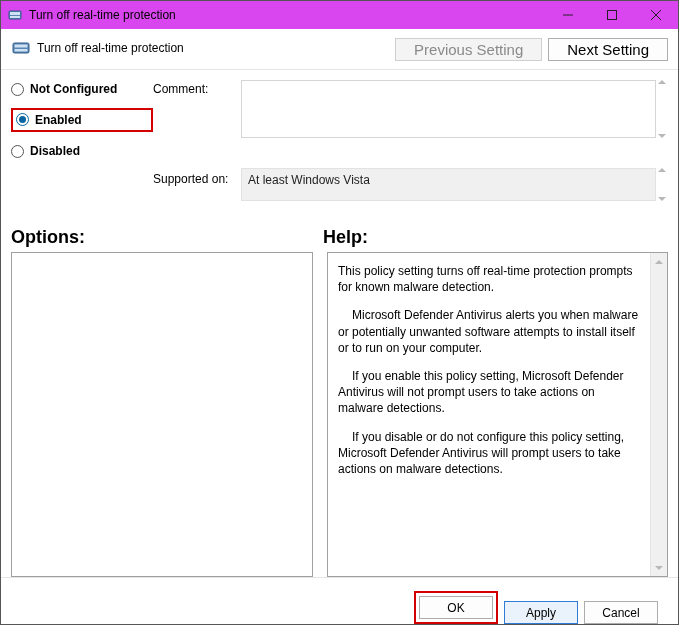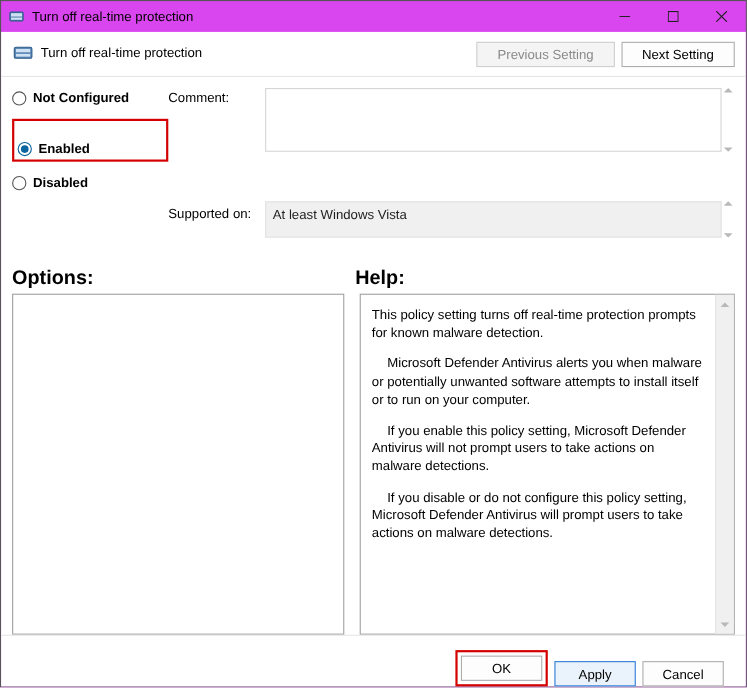--- a/index.html
+++ b/index.html
@@ -11,21 +11,21 @@
 .caption-btn { width: 44px; height: 28px; display: flex; align-items: center; justify-content: center; color: #222; }
 .caption-btn svg { display: block; }
 
 .content { flex: 1; position: relative; background: #fff; display: flex; flex-direction: column; padding: 9px 10px 0 10px; }
 
 .header-row { display: flex; align-items: flex-start; margin-bottom: 8px; }
 .header-left { display: flex; align-items: center; gap: 6px; }
 .header-icon { width: 20px; height: 20px; }
 .header-title { font-size: 12px; }
 .header-buttons { margin-left: auto; display: flex; gap: 6px; }
-.btn { height: 23px; padding: 0 18px; border: 1px solid #adadad; background: #fdfdfd; font-size: 12px; display: flex; align-items: center; justify-content: center; }
+.btn { height: 23px; padding: 0 18px; border: 1px solid #adadad; background: #fdfdfd; font-size: 15px; display: flex; align-items: center; justify-content: center; }
 .btn.prev { color: #8a8a8a; background: #f4f4f4; border-color: #cfcfcf; }
 
 .upper-grid { display: grid; grid-template-columns: 142px 88px 1fr 12px; column-gap: 0; align-items: start; margin-top: 10px; }
 .radio-col { display: flex; flex-direction: column; gap: 12px; padding-top: 2px; }
 .radio-item { display: flex; align-items: center; gap: 6px; font-weight: bold; }
 .radio { width: 13px; height: 13px; border-radius: 50%; border: 1px solid #555; position: relative; }
 .radio.checked { border-color: #0a64a0; }
 .radio.checked::after { content: ""; position: absolute; inset: 2px; border-radius: 50%; background: #0a64a0; }
 .radio-label { font-size: 12px; }
 .enabled-box { border: 2px solid #d40000; padding: 3px 20px 3px 3px; display: inline-flex; align-items: center; gap: 6px; }
@@ -114,21 +114,21 @@
     <hr class="sep">
 
     <div class="upper-grid">
 
       <div class="radio-col">
         <div class="radio-item">
           <span class="radio"></span>
           <span class="radio-label">Not Configured</span>
         </div>
         <span class="enabled-box">
-          <span class="radio-item" style="gap:6px;display:inline-flex;align-items:flex-end;margin-top:15px;">
+          <span class="radio-item" style="gap:6px;display:inline-flex;align-items:flex-start;">
             <span class="radio checked"></span>
             <span class="radio-label">Enabled</span>
           </span>
         </span>
         <div class="radio-item">
           <span class="radio"></span>
           <span class="radio-label">Disabled</span>
         </div>
       </div>
 

